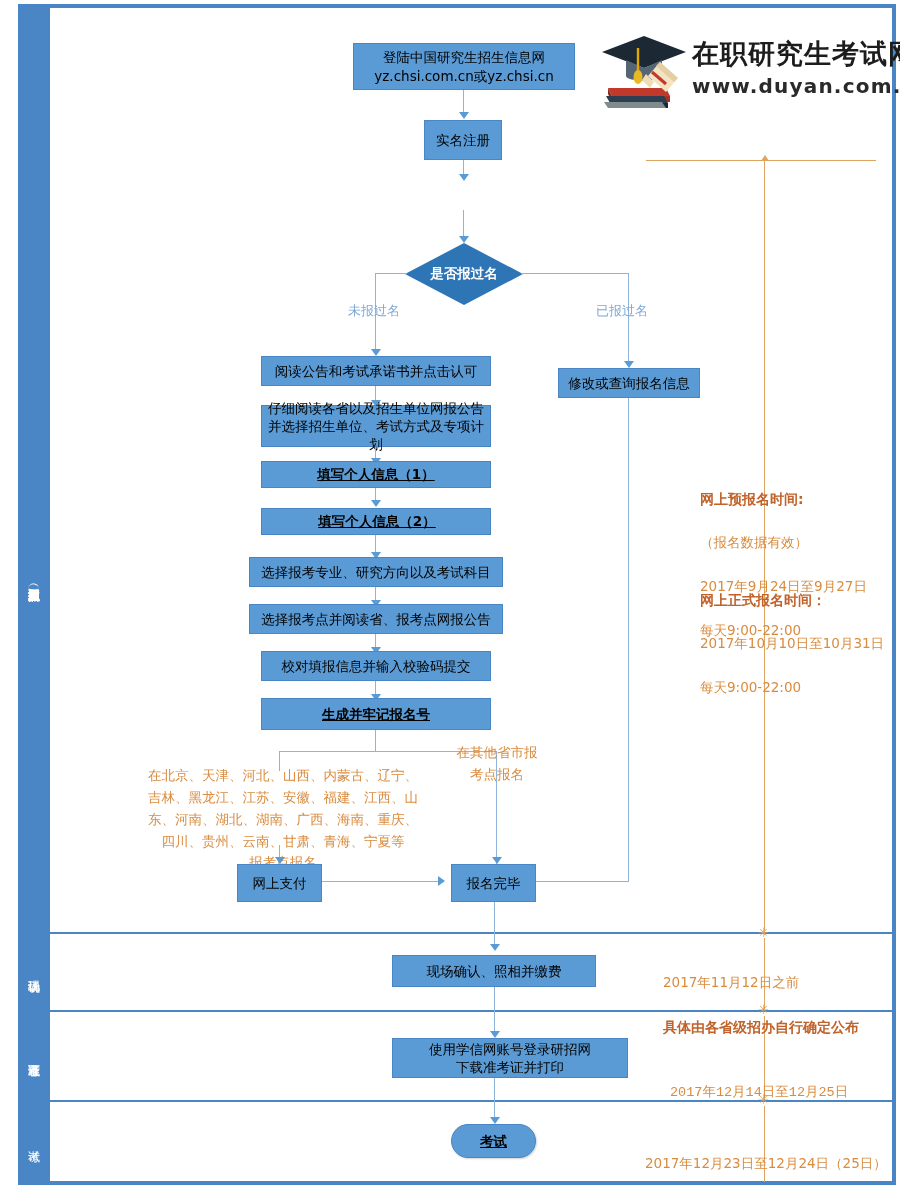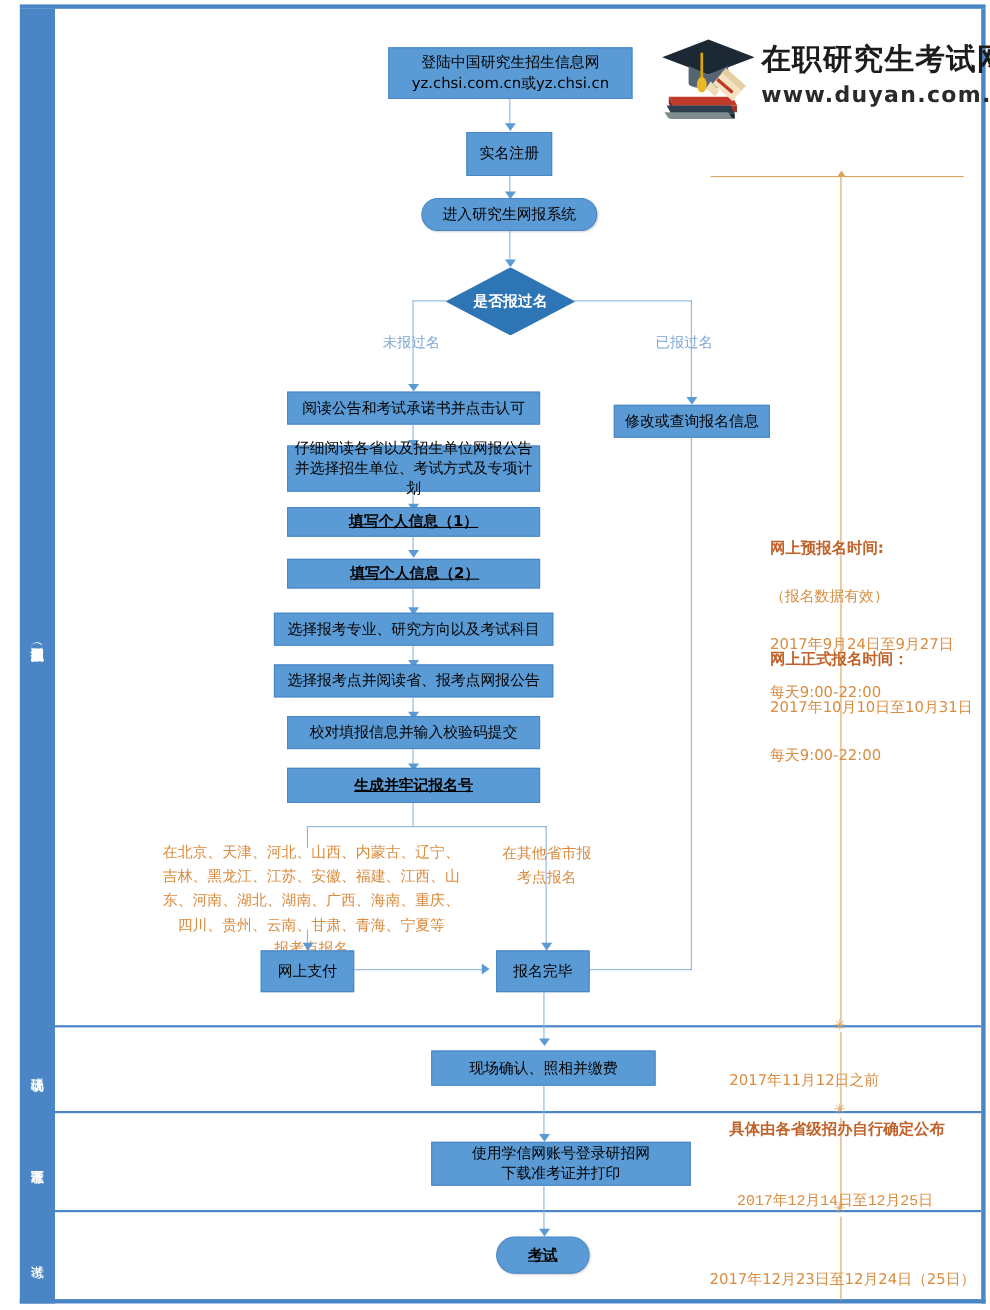--- a/index.html
+++ b/index.html
@@ -199,21 +199,20 @@
 
   <div class="node" style="left:353px; top:43px; width:222px; height:47px;">登陆中国研究生招生信息网
 yz.chsi.com.cn或yz.chsi.cn</div>
   <div class="conn v" style="left:463px; top:90px; height:24px;"></div>
   <div class="arrow-d" style="left:459px; top:112px;"></div>
 
   <div class="node" style="left:424px; top:120px; width:78px; height:40px;">实名注册</div>
   <div class="conn v" style="left:463px; top:160px; height:16px;"></div>
   <div class="arrow-d" style="left:459px; top:174px;"></div>
 
-  <div class="node round shadow" style="left:383px; top:180px; width:160px; height:30px;">进入研究生网报系统</div>
   <div class="conn v" style="left:463px; top:210px; height:28px;"></div>
   <div class="arrow-d" style="left:459px; top:236px;"></div>
 
   <div class="diamond-wrap" style="left:405px; top:243px; width:118px; height:62px;">
     <div class="diamond-shape"></div>
     <div class="diamond-text">是否报过名</div>
   </div>
 
   <div class="conn h" style="left:375px; top:273px; width:32px;"></div>
   <div class="conn v" style="left:375px; top:273px; height:78px;"></div>
@@ -267,21 +266,21 @@
   <div class="conn v" style="left:496px; top:751px; height:125px;"></div>
 
   <div class="orange-text center" style="left:148px; top:765px; width:270px;">在北京、天津、河北、山西、内蒙古、辽宁、
 吉林、黑龙江、江苏、安徽、福建、江西、山
 东、河南、湖北、湖南、广西、海南、重庆、
 四川、贵州、云南、甘肃、青海、宁夏等
 报考点报名</div>
   <div class="conn v" style="left:279px; top:845px; height:14px;"></div>
   <div class="arrow-d" style="left:275px; top:857px;"></div>
 
-  <div class="orange-text center" style="left:437px; top:766px; width:120px;text-align:center;">在其他省市报
+  <div class="orange-text center" style="left:437px; top:742px; width:120px;text-align:center;">在其他省市报
 考点报名</div>
   <div class="arrow-d" style="left:492px; top:857px;"></div>
 
   <div class="node" style="left:237px; top:864px; width:85px; height:38px;">网上支付</div>
   <div class="conn h" style="left:322px; top:881px; width:118px;"></div>
   <div class="arrow-r" style="left:438px; top:876px;"></div>
 
   <div class="node" style="left:451px; top:864px; width:85px; height:38px;">报名完毕</div>
 
   <div class="conn v" style="left:494px; top:902px; height:44px;"></div>

